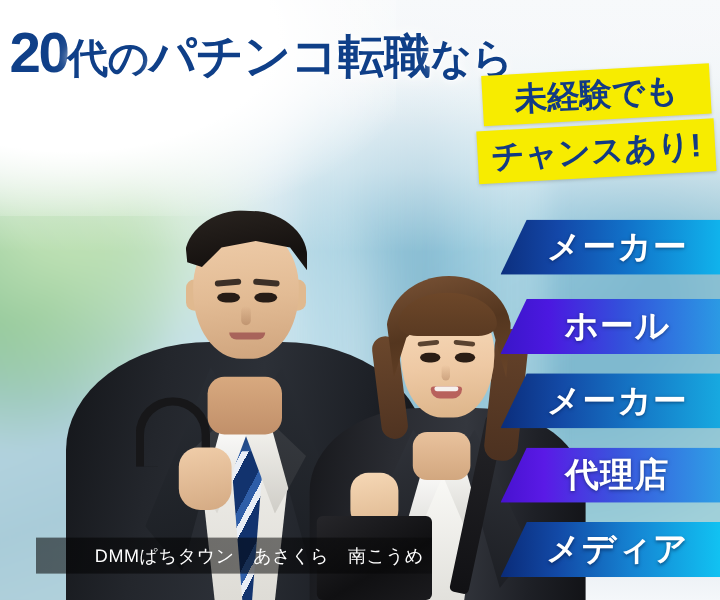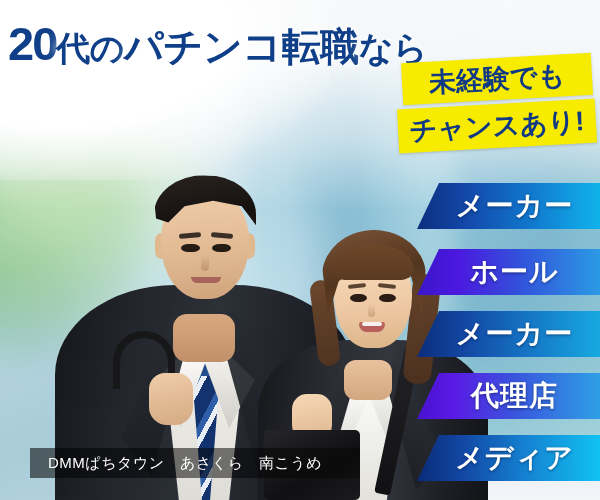--- a/index.html
+++ b/index.html
@@ -294,21 +294,21 @@
   .cat-0{top:183px;background:linear-gradient(90deg,#0c2f7e 0%,#1347a8 26%,#1172c9 58%,#10b3ec 100%);}
   .cat-1{top:249px;background:linear-gradient(90deg,#3a16c8 0%,#4b18e0 22%,#3350db 55%,#2b9ae4 100%);}
   .cat-2{top:311px;background:linear-gradient(90deg,#0b2d7b 0%,#134aa6 28%,#1577c6 62%,#17a9e0 100%);}
   .cat-3{top:373px;background:linear-gradient(90deg,#4712cf 0%,#5a1ae6 20%,#3a53dd 52%,#2e9fe6 100%);}
   .cat-4{top:435px;background:linear-gradient(90deg,#0a2b78 0%,#1249a6 26%,#1583d2 60%,#11c2f2 100%);}
 
   
   .credit{
     position:absolute;left:30px;bottom:22px;width:330px;height:30px;
     background:linear-gradient(90deg,rgba(0,0,0,.55) 0%,rgba(0,0,0,.5) 70%,rgba(0,0,0,.3) 100%);
-    display:flex;align-items:center;
+    display:flex;align-items:center;padding-left:31px;
   }
   .credit .txt{
     color:#ffffff;font-size:15px;letter-spacing:.5px;white-space:nowrap;
     padding-left:18px;
   }
 </style>
 </head>
 <body>
 
 <div id="banner">

